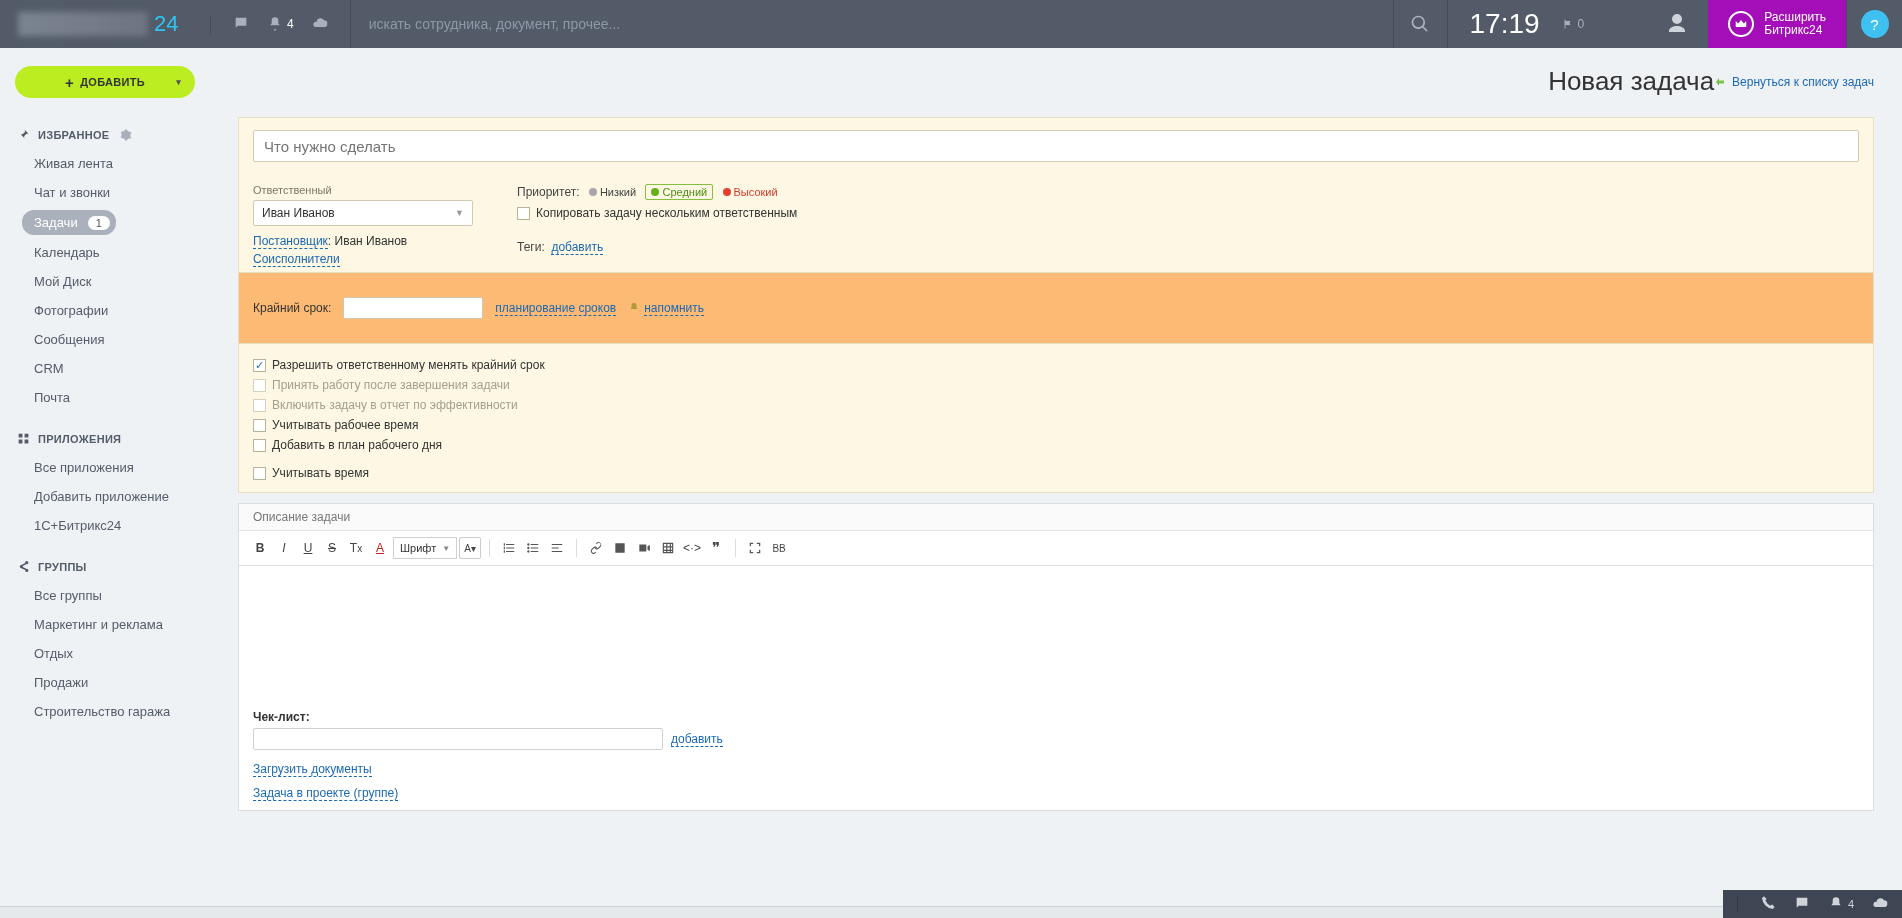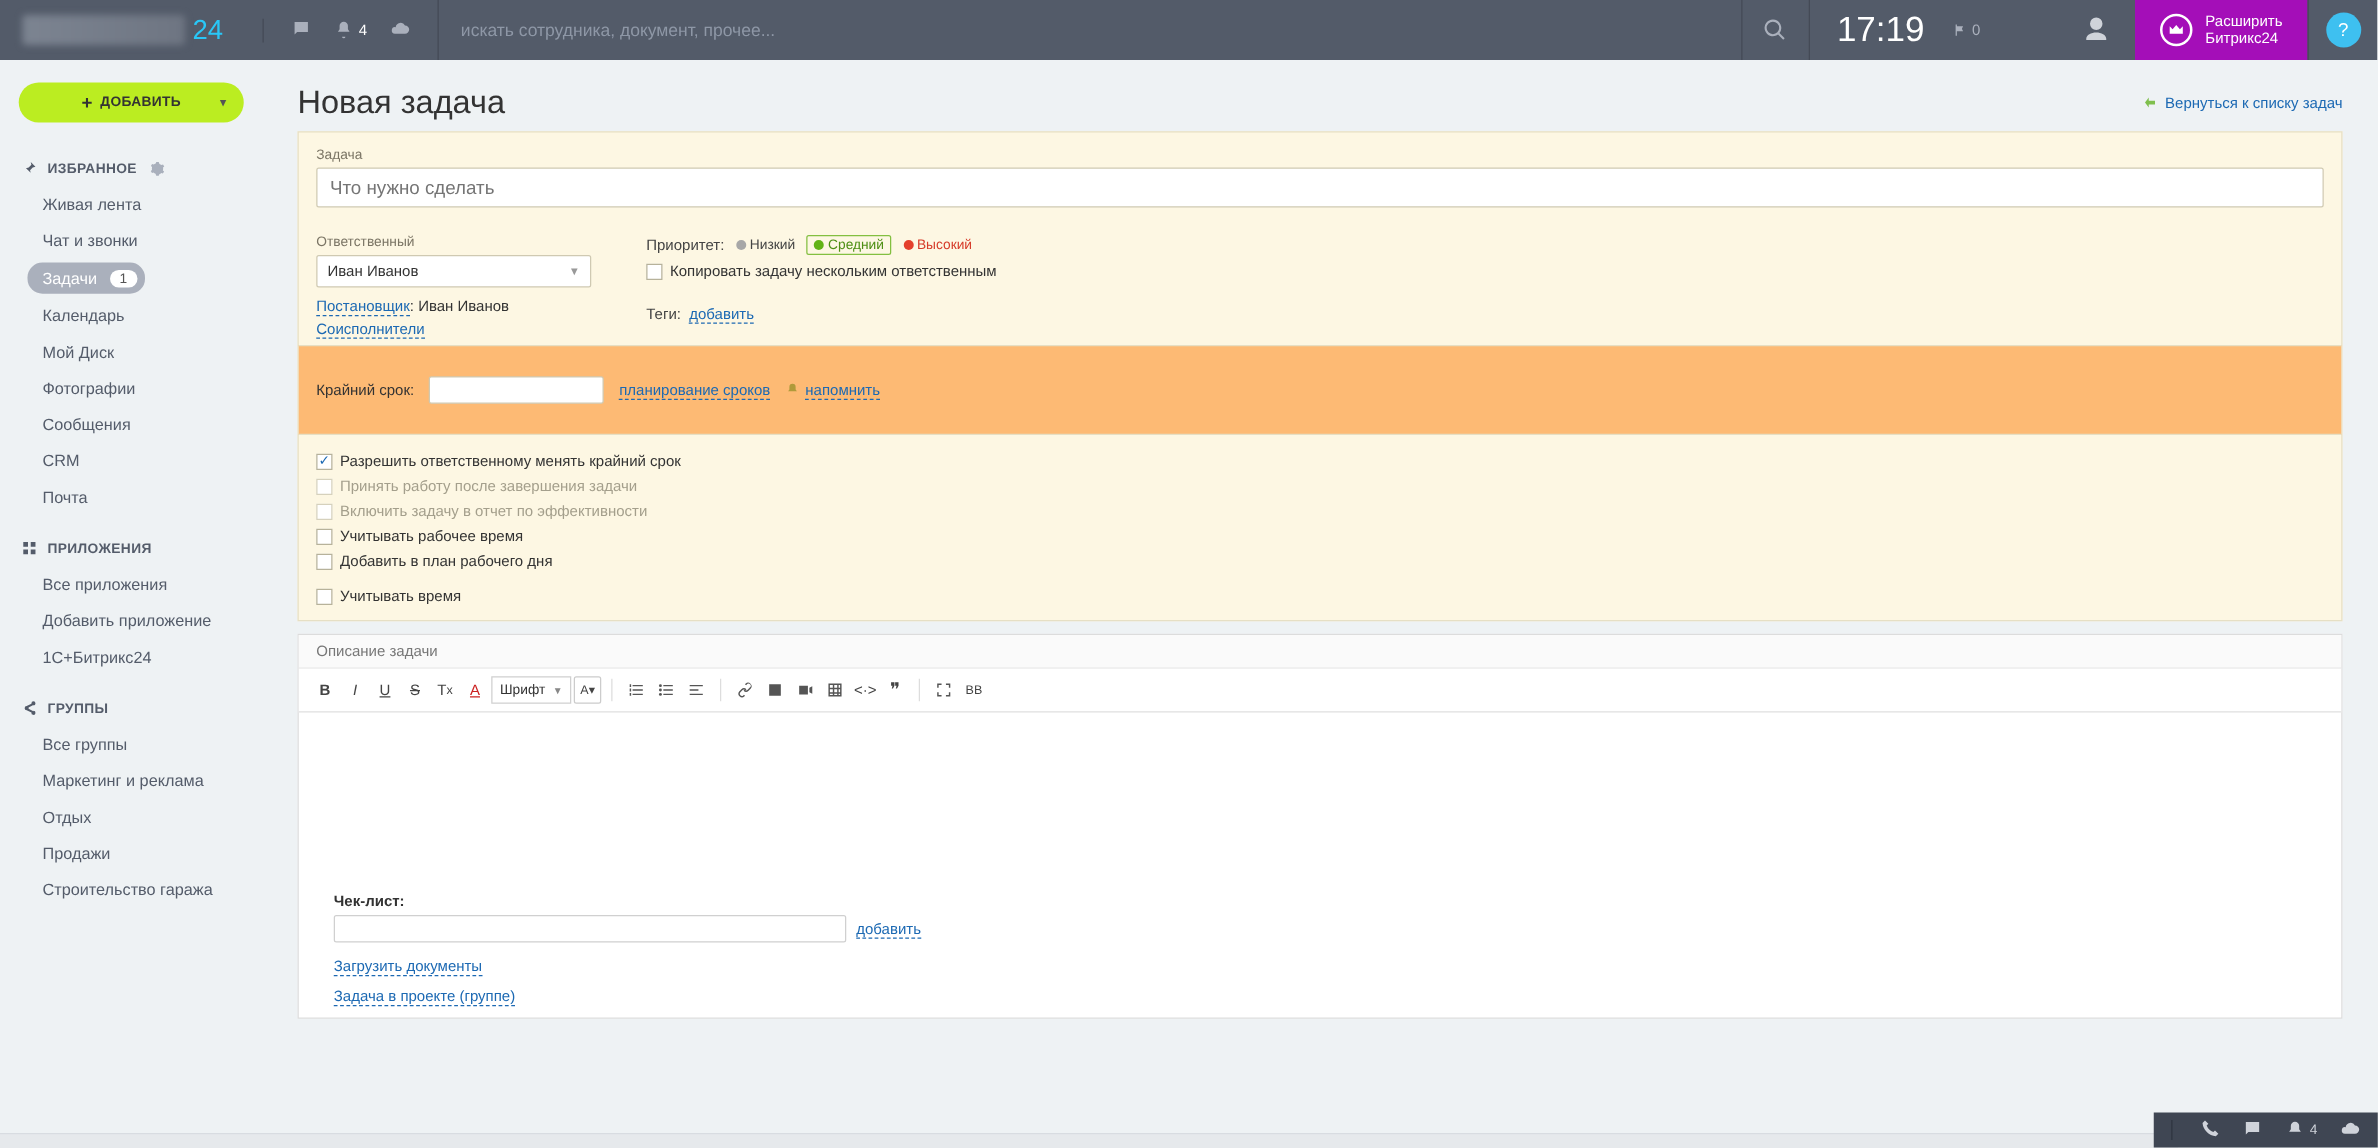--- a/index.html
+++ b/index.html
@@ -97,21 +97,21 @@
   background:#aab0bc; color:#fff; border-radius:12px;
   font-size:13px;
 }
 .side-item.active .badge {
   background:#fff; color:#555; border-radius:10px;
   padding: 1px 8px; font-size:11px;
 }
 
 
 .main { flex:1; padding: 18px 28px 6px; }
-.title-row { display:flex; align-items:center; justify-content:space-between; margin-bottom:8px; }
+.title-row { display:flex; align-items:center; justify-content:flex-end; margin-bottom:20px; }
 .page-title { font-size:26px; font-weight:300; color:#333; }
 .back-link { color:#1c69b3; font-size:12px; display:flex; align-items:center; gap:6px; }
 .back-link svg { width:12px; height:12px; fill:#7fbf4d; }
 .panel {
   background:#fdf7e3; border:1px solid #e6dfc4;
 }
 .panel-inner { padding: 12px 14px; }
 .panel-label { font-size:11px; color:#7b7565; padding-bottom:4px; display:block; }
 .task-title-input {
   width:100%; height:32px; padding:0 10px;
@@ -162,21 +162,21 @@
 .tbtn {
   width:22px; height:22px; display:flex; align-items:center; justify-content:center;
   font-size:12px; color:#444; border-radius:2px;
 }
 .tsep { width:1px; height:18px; background:#ddd; margin:0 6px; }
 .font-sel {
   border:1px solid #d0d0d0; height:22px; font-size:11px; padding:0 6px; background:#fff;
   display:flex; align-items:center; gap:6px; color:#333;
 }
 .editor-area { min-height:134px; }
-.checklist-zone { padding:10px 28px; font-size:12px; color:#333; }
+.checklist-zone { padding:10px 14px; font-size:12px; color:#333; }
 .cl-row { display:flex; align-items:center; gap:8px; margin-top:4px; }
 .cl-input { width:410px; height:22px; border:1px solid #d0d0d0; background:#fff; border-radius:2px; }
 .more-links { display:flex; flex-direction:column; gap:10px; margin-top:12px; font-size:12px; }
 .plus-box { display:inline-flex; width:13px; height:13px; border:1px solid #b4b4b4; align-items:center; justify-content:center; font-size:11px; color:#666; margin-right:6px; }
 
 
 .bottom-bar {
   position:fixed; bottom:0; right:0; height:28px; background:#3f4653;
   display:flex; align-items:center; gap:18px; padding:0 14px;
 }
@@ -315,21 +315,20 @@
       <a class="back-link">
         <svg viewBox="0 0 24 24">
             <path d="M10 4l-6 8 6 8v-5h10v-6H10z"></path>
           </svg>
         <span>Вернуться к списку задач</span>
       </a>
     </div>
 
     <div class="panel">
       <div class="panel-inner">
-        <span class="panel-label">Задача</span>
         <input class="task-title-input" placeholder="Что нужно сделать" style="">
       </div>
 
       <div class="row-2">
         <div class="resp-box">
           <span class="panel-label">Ответственный</span>
           <div class="resp-select">
             <span>Иван Иванов</span>
             <span class="dd">▼</span>
           </div>

